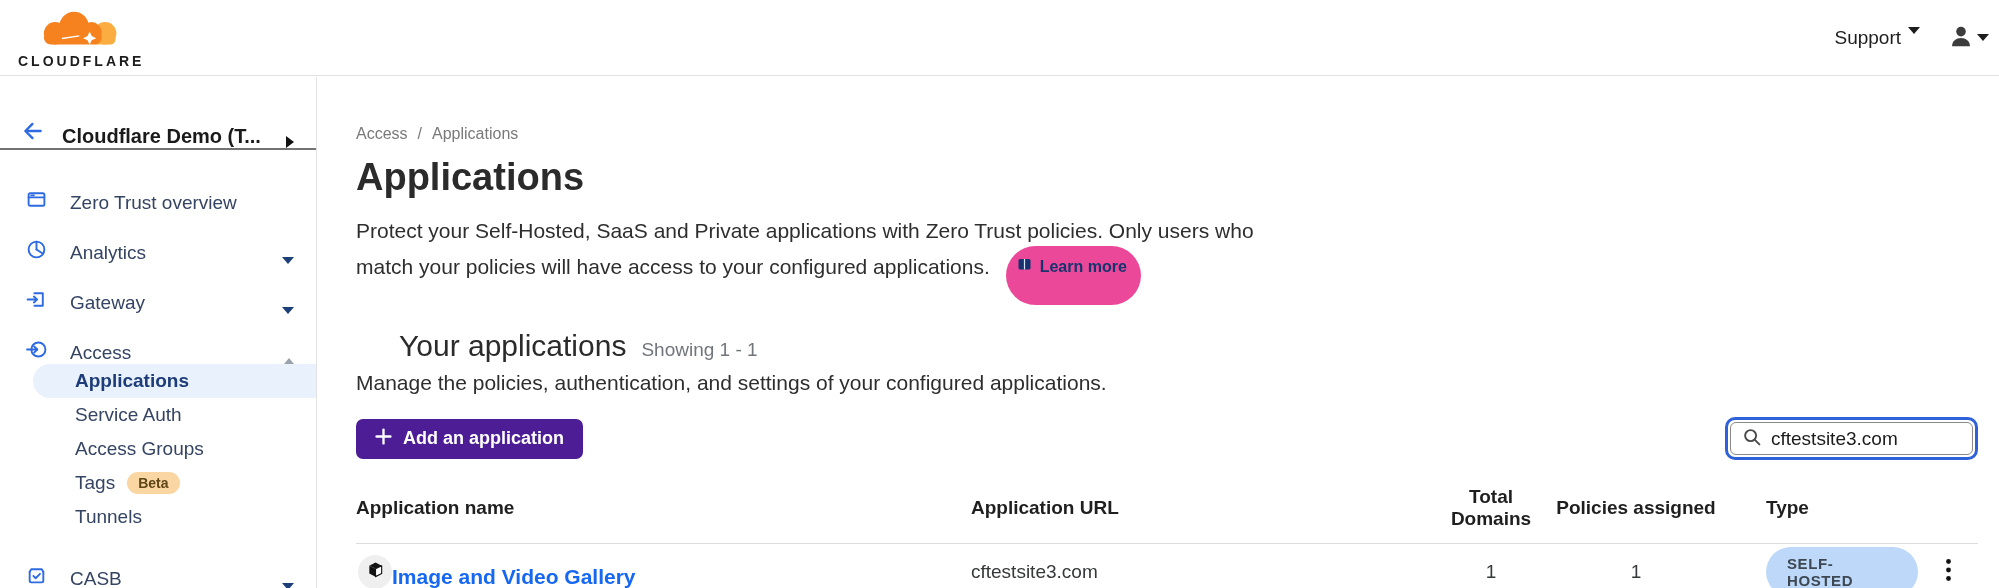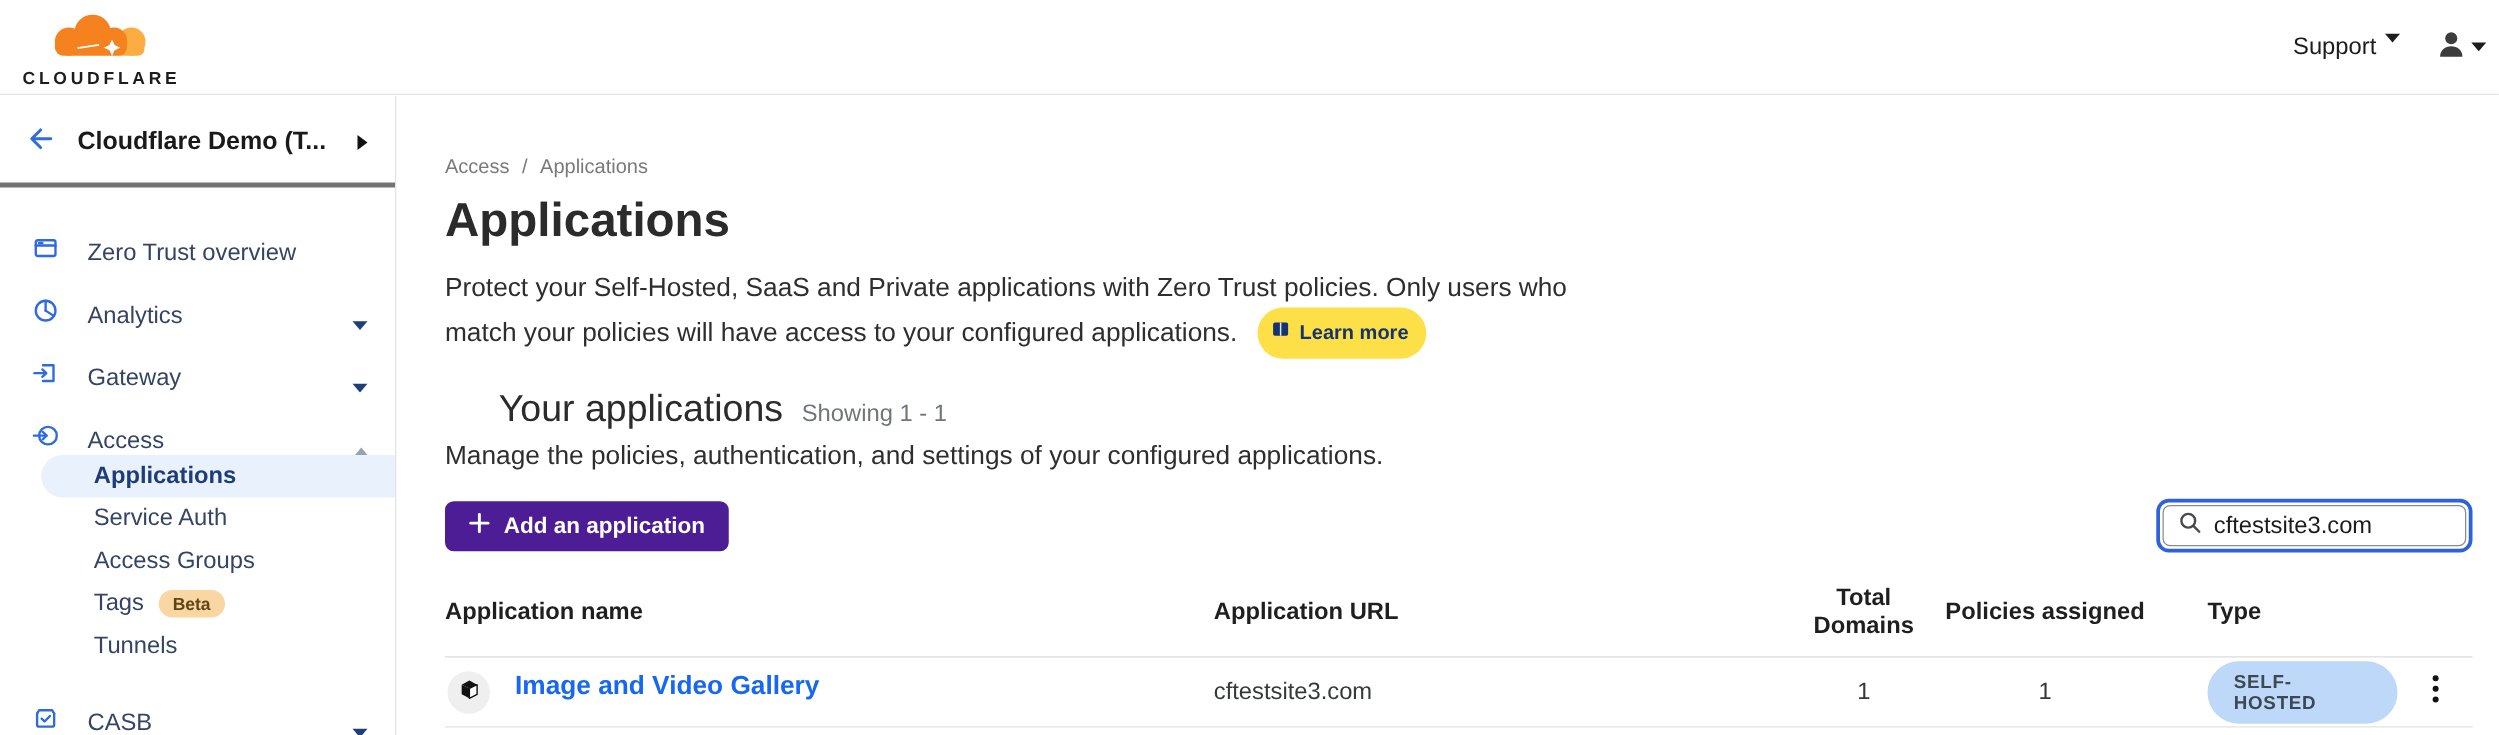--- a/index.html
+++ b/index.html
@@ -15,22 +15,22 @@
   .topbar-right { display:flex; align-items:center; gap:30px; }
   .support { display:flex; align-items:flex-start; gap:7px; cursor:pointer; }
   .support-label { font-size:19px; color:#1d1d1d; }
   .caret-down { width:0; height:0; border-left:6px solid transparent; border-right:6px solid transparent;
     border-top:7px solid #1d1d1d; }
   .user-menu { display:flex; align-items:center; gap:5px; cursor:pointer; }
 
   
   .sidebar { position:absolute; top:77px; left:0; bottom:0; width:317px; background:#fff;
     border-right:1px solid #e2e2e2; }
-  .account-row { height:73px; display:flex; align-items:center; gap:16px; padding:4px 22px 0 20px;
-    border-bottom:4px solid #737373; }
+  .account-row { height:73px; display:flex; align-items:flex-end; gap:16px; padding:4px 22px 0 20px;
+    border-bottom:2px solid #737373; }
   .account-name { flex:1; font-size:20px; font-weight:700; color:#1a1a1a; white-space:nowrap; overflow:hidden; }
   .caret-right { width:0; height:0; border-top:6px solid transparent; border-bottom:6px solid transparent;
     border-left:8px solid #111; }
   .nav { padding-top:14px; }
   .nav-item { height:50px; display:flex; align-items:flex-end; gap:23px; padding:0 22px 0 26px; cursor:pointer; }
   .nav-label { font-size:19px; color:#354463; }
   .nav-spacer { flex:1; }
   .nav-caret { width:0; height:0; border-left:6px solid transparent; border-right:6px solid transparent;
     border-top:7px solid #1d3f77; }
   .nav-caret-up { width:0; height:0; border-left:5px solid transparent; border-right:5px solid transparent;
@@ -43,22 +43,22 @@
   .beta-badge { margin-left:12px; background:#F9D6A2; color:#5E4616; font-size:14px; font-weight:600;
     padding:3px 11px; border-radius:999px; }
   .nav-item.casb { margin-top:6px; }
 
   
   .main { position:absolute; left:318px; top:77px; right:0; bottom:0; padding:48px 21px 0 38px; }
   .breadcrumb { display:flex; align-items:center; gap:10px; font-size:16px; color:#797979; }
   .crumb { cursor:pointer; }
   .page-title { margin-top:13px; font-size:38px; font-weight:700; color:#2b2b2b; }
   .description { margin-top:16px; font-size:21px; line-height:31px; color:#2e2e2e; }
-  .learn-more { display:inline-flex; align-items:center; gap:8px; background:#fde047; color:#16336E;
-    font-size:16px; font-weight:600; border-radius:999px; padding:5px 14px 5px 11px; margin-left:10px;
+  .learn-more { display:inline-flex; align-items:center; gap:8px; background:#ec4899; color:#16336E;
+    font-size:16px; font-weight:600; border-radius:999px; padding:5px 14px 23px 11px; margin-left:10px;
     vertical-align:2px; cursor:pointer; }
   .section-head { margin-top:24px; display:flex; align-items:baseline; gap:15px; }
   .section-title { font-size:30px; font-weight:400; color:#2b2b2b;margin-left:43px; }
   .showing { font-size:19px; color:#71767c; }
   .section-sub { margin-top:8px; font-size:21px; color:#2e2e2e; }
 
   .controls { margin-top:22px; display:flex; align-items:center; justify-content:space-between; }
   .add-btn { display:inline-flex; align-items:center; gap:11px; background:#4c1d95; color:#fff;
     border:none; border-radius:7px; padding:9px 19px; font-size:18px; font-weight:600;
     font-family:"Liberation Sans", sans-serif; cursor:pointer; }
@@ -69,21 +69,21 @@
     font-family:"Liberation Sans", sans-serif; background:transparent; }
 
   
   .table { margin-top:26px; }
   .tr { display:grid; grid-template-columns:615px 460px 120px 170px 1fr 60px; align-items:center; }
   .th-row { padding-bottom:13px; border-bottom:1px solid #dcdcdc; }
   .th { font-size:19px; font-weight:700; color:#1f1f1f; }
   .th.center, .td.center { text-align:center; }
   .th.type, .td.type { padding-left:45px; }
   .data-row { height:56px; border-bottom:1px solid #e2e2e2; }
-  .name-cell { display:flex; align-items:flex-start; gap:20px; padding-left:2px; }
+  .name-cell { display:flex; align-items:flex-end; padding-left:2px; }
   .app-avatar { width:34px; height:34px; border-radius:50%; background:#efefef; display:flex;
     align-items:center; justify-content:center; }
   .app-link { font-size:21px; font-weight:600; color:#1667F2; cursor:pointer; }
   .td { font-size:19px; color:#36393a; }
   .type-badge { display:inline-block; background:#BDD8F8; color:#3D4852; font-size:15px; font-weight:700;
     letter-spacing:0.6px; border-radius:999px; padding:8px 21px; }
   .kebab-cell { display:flex; justify-content:center; cursor:pointer; }
 </style>
 </head>
 <body>

